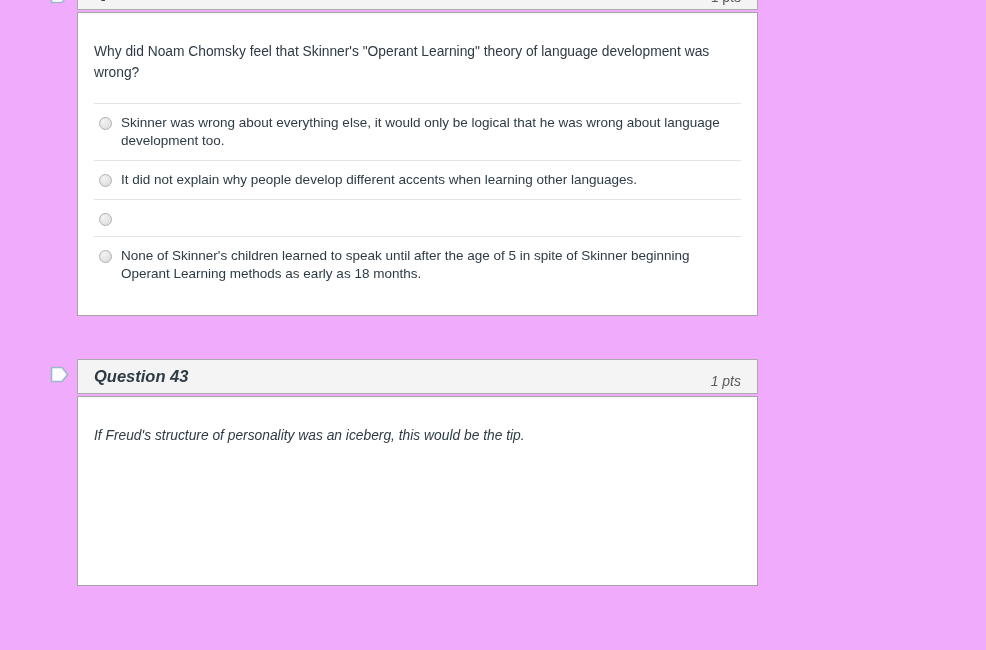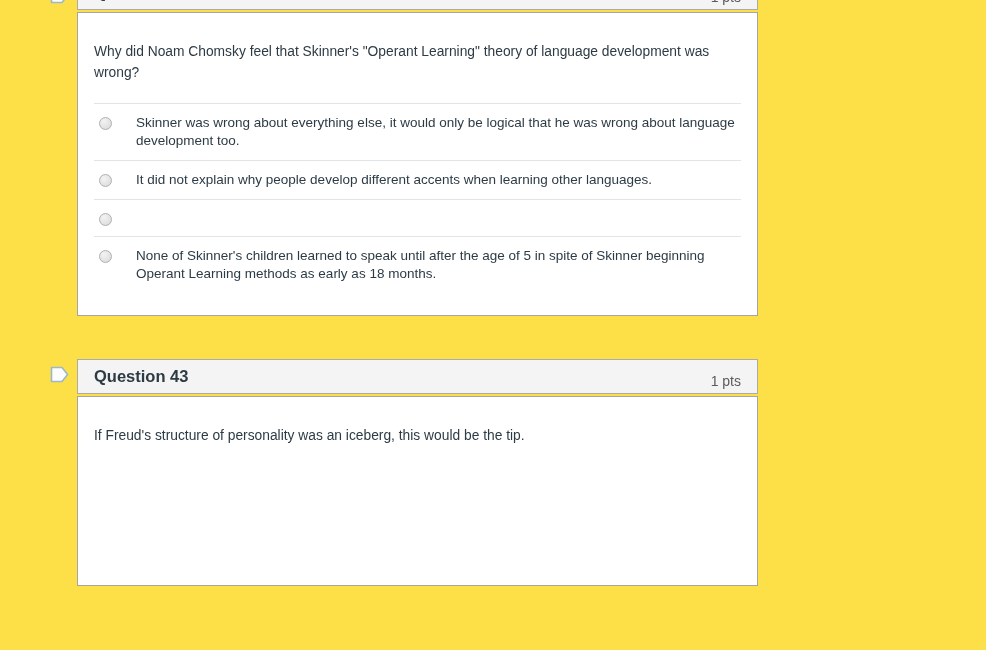--- a/index.html
+++ b/index.html
@@ -6,41 +6,41 @@
     margin: 0;
     padding: 0;
     background: #ffffff;
     font-family: "Liberation Sans", sans-serif;
   }
   .stage {
     position: relative;
     width: 986px;
     height: 650px;
     overflow: hidden;
-    background: #fde047;
+    background: #f0abfc;
   }
 
   
   .flag {
     position: absolute;
     width: 19px;
     height: 17px;
     cursor: pointer;
   }
   .flag-q42 { left: 50px; top: -13px; }
   .flag-q43 { left: 50px; top: 366px; }
 
   
   .question {
     position: absolute;
     left: 77px;
     width: 681px;
   }
   .q42 { top: -25px; }
-  .q43 { top: 359px; }
+  .q43 { top: 359px; font-style: italic; }
 
   .q-header {
     box-sizing: border-box;
     height: 35px;
     background: #f4f4f4;
     border: 1px solid #ababab;
     display: flex;
     align-items: center;
     justify-content: space-between;
     padding: 0 16px;
@@ -70,21 +70,21 @@
   .q-text {
     margin: 28px 0 20px 0;
     font-size: 13.8px;
     line-height: 21px;
     color: #2d3b45;
   }
 
   .answer {
     display: flex;
     align-items: flex-start;
-    gap: 24px;
+    gap: 9px;
     padding: 10px 0 10px 5px;
     border-top: 1px solid #e2e4e6;
     cursor: pointer;
   }
   .answer-text {
     font-size: 13.5px;
     line-height: 18px;
     color: #2d3b45;
   }
   .radio {

